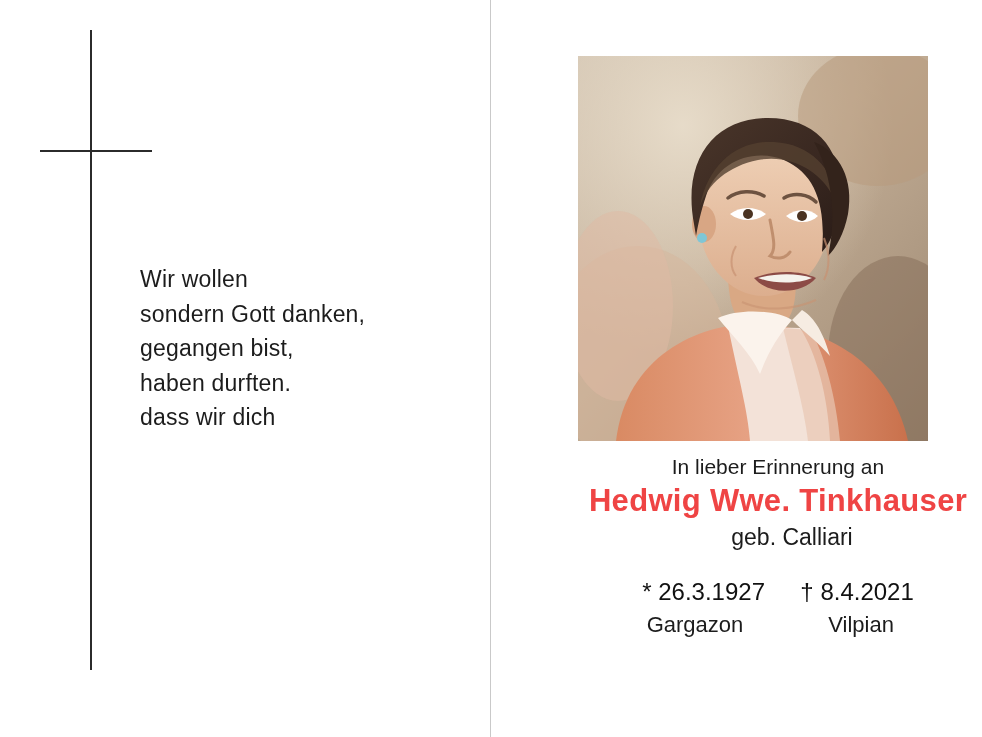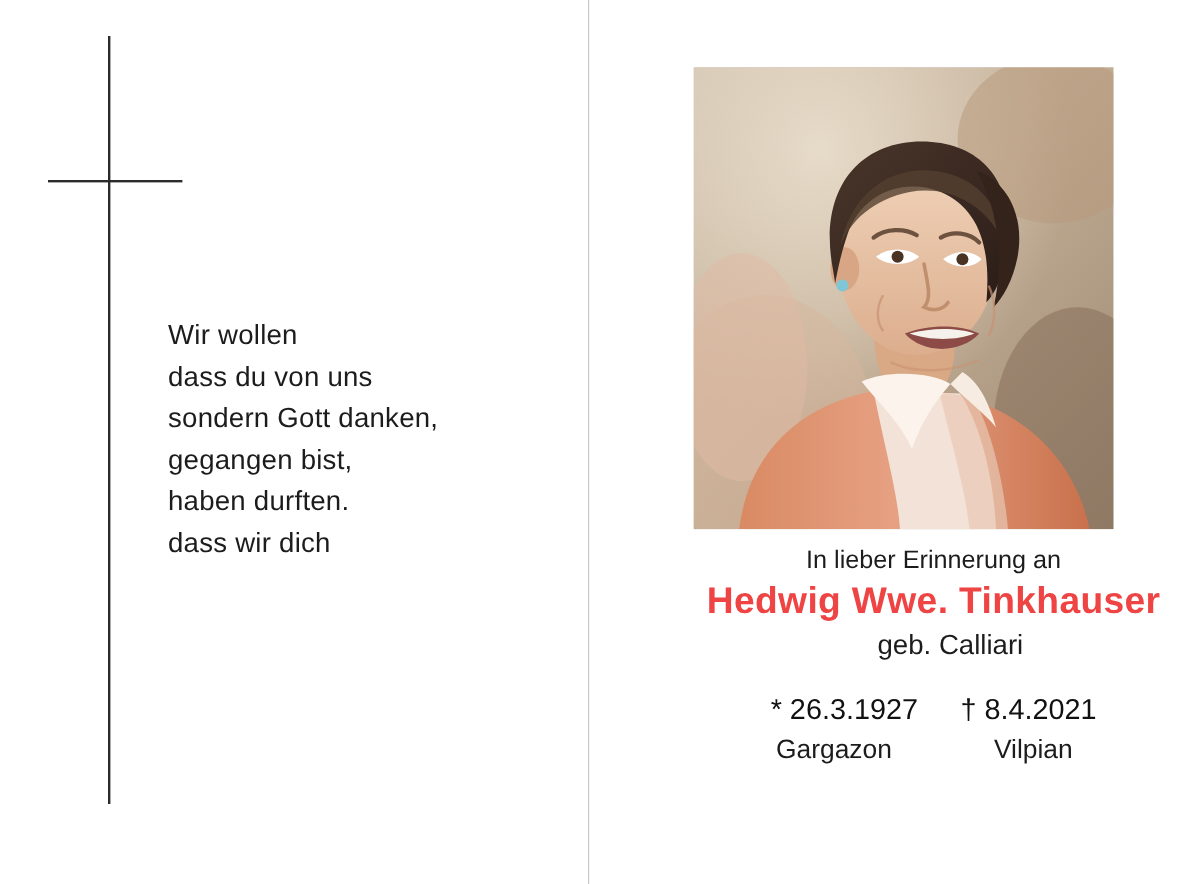--- a/index.html
+++ b/index.html
@@ -164,21 +164,20 @@
 
   <div class="panel-left">
 
     <div class="cross">
       <div class="v-bar"></div>
       <div class="h-bar"></div>
     </div>
 
     <div class="verse">
       <span class="line">Wir wollen</span>
-      <span class="line">dass du von uns</span>
       <span class="line">sondern Gott danken,</span>
       <span class="line">gegangen bist,</span>
       <span class="line">haben durften.</span>
       <span class="line">dass wir dich</span>
     </div>
 
   </div>
 
   <div class="panel-right">
 

